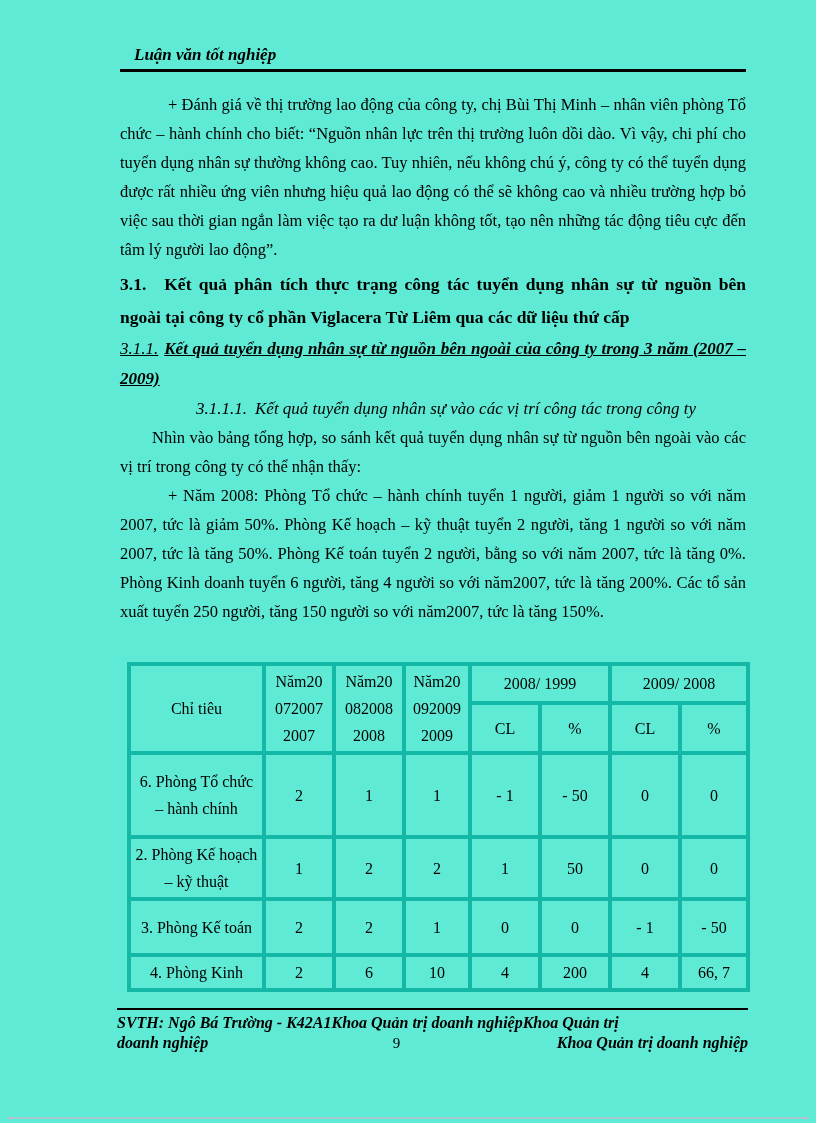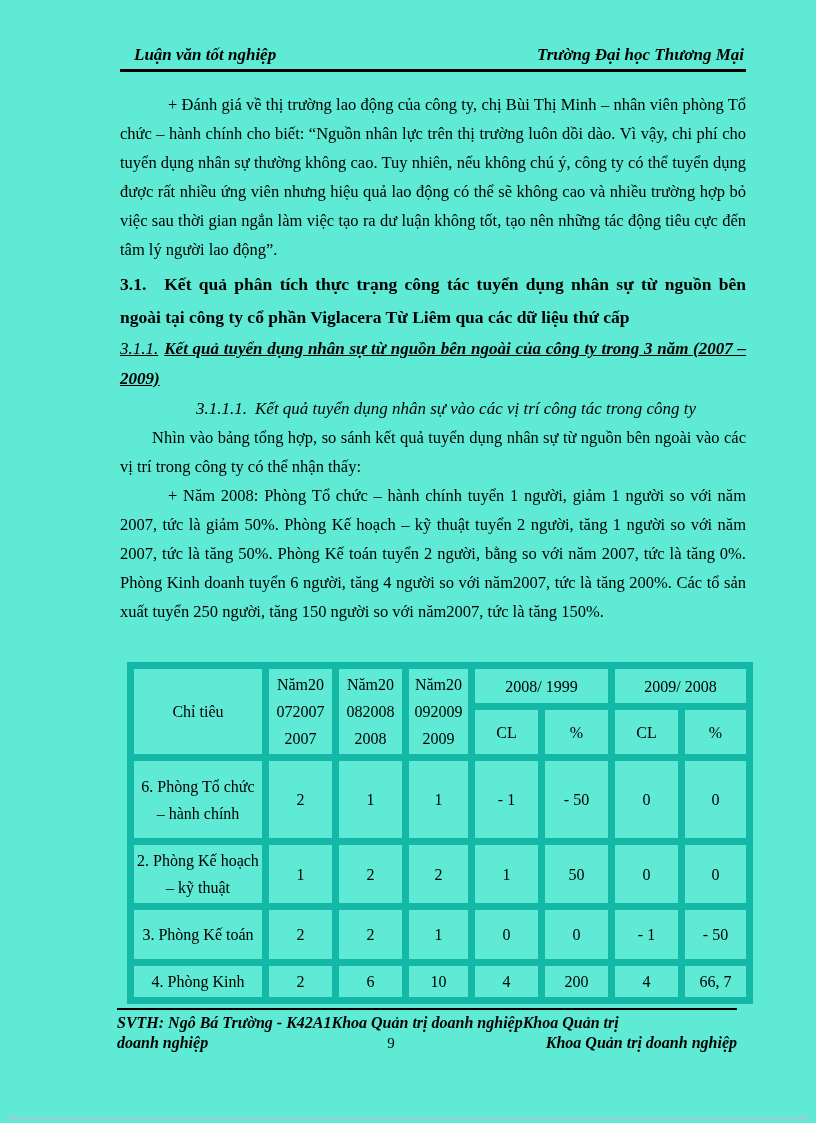--- a/index.html
+++ b/index.html
@@ -37,57 +37,56 @@
 
   
   table.rec-table {
     border-collapse:collapse;
     margin:36px 0 0 7px;
     width:619px;
     font-size:16px;
     table-layout:fixed;
   }
   .rec-table th, .rec-table td {
-    border:7px solid #14b8a6;
+    border:4px solid #14b8a6;
     text-align:center; vertical-align:middle;
     font-weight:normal;
     line-height:27px;
     padding:2px 3px;
   }
   .rec-table { border:2px solid #000; }
   .rec-table thead th { border-bottom-width:2px; }
   .year-head { white-space:pre-line; }
   .row-tall td { height:84px; }
   .row-mid td { height:56px; }
   .row-short td { height:31px; }
   .head-row1 th { height:37px; }
   .head-row2 th { height:47px; }
 
   
   .doc-footer {
-    position:absolute; left:117px; right:79px; top:1008px;
+    position:absolute; left:117px; right:68px; top:1008px;
     font-size:16px; font-weight:bold; font-style:italic;
   }
   .footer-rule { height:2px; background:#000; margin-bottom:4px; }
   .footer-line2 { display:flex; justify-content:space-between; align-items:flex-end; margin-top:2px; }
   .page-number { font-weight:normal; font-style:normal; font-size:15px; transform:translateX(14px); }
   .bottom-dots {
     position:absolute; left:8px; right:8px; bottom:4px;
     border-bottom:2px dotted #e9a9c9;
   }
 </style>
 </head>
 <body>
 
 <div class="page">
   <div class="content">
 
     <div class="doc-header">
       <span>Luận văn tốt nghiệp</span>
-      <span>Trường Đại học Thương Mại</span>
     </div>
     <div class="header-rule"></div>
 
     <div class="body-text">
       <p class="para">+ Đánh giá về thị trường lao động của công ty, chị Bùi Thị Minh – nhân viên phòng Tổ chức – hành chính cho biết: “Nguồn nhân lực trên thị trường luôn dồi dào. Vì vậy, chi phí cho tuyển dụng nhân sự thường không cao. Tuy nhiên, nếu không chú ý, công ty có thể tuyển dụng được rất nhiều ứng viên nhưng hiệu quả lao động có thể sẽ không cao và nhiều trường hợp bỏ việc sau thời gian ngắn làm việc tạo ra dư luận không tốt, tạo nên những tác động tiêu cực đến tâm lý người lao động”.</p>
 
       <p class="h31"><span class="hnum">3.1.</span><span>Kết quả phân tích thực trạng công tác tuyển dụng nhân sự từ nguồn bên ngoài tại công ty cổ phần Viglacera Từ Liêm qua các dữ liệu thứ cấp</span></p>
 
       <p class="h311"><span class="hnum">3.1.1.</span><span>Kết quả tuyển dụng nhân sự từ nguồn bên ngoài của công ty trong 3 năm (2007 – 2009)</span></p>
 

